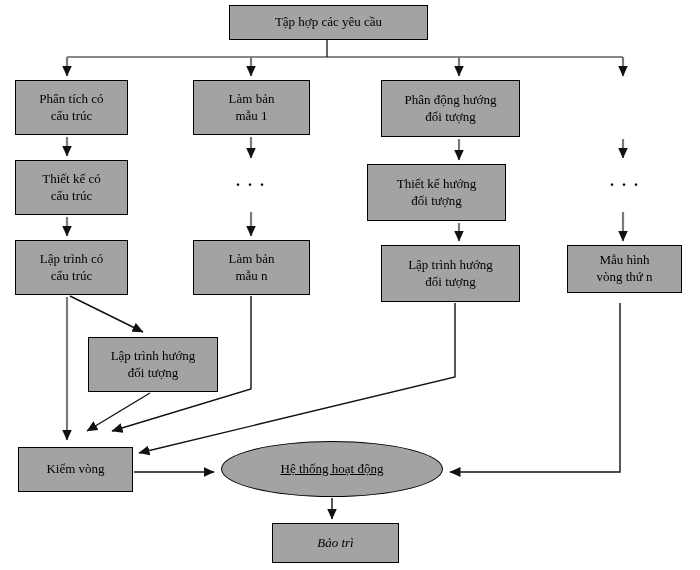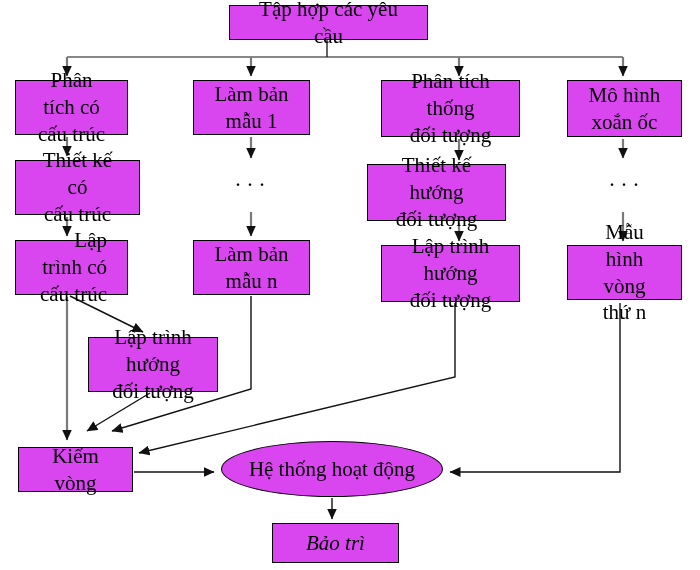--- a/index.html
+++ b/index.html
@@ -14,51 +14,51 @@
   }
   #wires {
     position: absolute;
     left: 0; top: 0;
     width: 700px; height: 570px;
   }
   .node {
     position: absolute;
     box-sizing: border-box;
     border: 1.4px solid #000;
-    background: #d946ef;
+    background: #a3a3a3;
     display: flex;
     align-items: center;
     justify-content: center;
     text-align: center;
     white-space: pre-line;
-    font-size: 21px;
+    font-size: 13px;
     line-height: 1.28;
     padding: 2px 20px;
   }
-  .ellipse { border-radius: 50%; border-width: 1.5px; }
+  .ellipse { border-radius: 50%; border-width: 1.5px; text-decoration: underline; }
   .dots {
     position: absolute;
     text-align: center;
     font-size: 16px;
     letter-spacing: 2px;
     font-weight: bold;
     background: transparent;
   }
   
   .n-root    { left: 229px; top: 5px;   width: 199px; height: 35px; }
   .n-c1b1    { left: 15px;  top: 80px;  width: 113px; height: 55px; }
-  .n-c1b2    { left: 15px;  top: 160px; width: 125px; height: 55px; }
-  .n-c1b3    { left: 15px;  top: 240px; width: 113px; height: 55px; text-align: right; }
+  .n-c1b2    { left: 15px;  top: 160px; width: 113px; height: 55px; }
+  .n-c1b3    { left: 15px;  top: 240px; width: 113px; height: 55px; }
   .n-c2b1    { left: 193px; top: 80px;  width: 117px; height: 55px; }
   .n-c2bn    { left: 193px; top: 240px; width: 117px; height: 55px; }
   .n-c3b1    { left: 381px; top: 80px;  width: 139px; height: 57px; }
   .n-c3b2    { left: 367px; top: 164px; width: 139px; height: 57px; }
   .n-c3b3    { left: 381px; top: 245px; width: 139px; height: 57px; }
   .n-c4b1    { left: 567px; top: 80px;  width: 115px; height: 57px; }
-  .n-c4bn    { left: 567px; top: 245px; width: 115px; height: 55px; }
+  .n-c4bn    { left: 567px; top: 245px; width: 115px; height: 48px; }
   .n-mid     { left: 88px;  top: 337px; width: 130px; height: 55px; }
   .n-test    { left: 18px;  top: 447px; width: 115px; height: 45px; }
   .n-sys     { left: 221px; top: 441px; width: 222px; height: 56px; }
   .n-maint   { left: 272px; top: 523px; width: 127px; height: 40px; font-style: italic; }
   .d-c2      { left: 221px; top: 172px; width: 60px; }
   .d-c4      { left: 595px; top: 172px; width: 60px; }
 </style>
 </head>
 <body>
 
@@ -111,29 +111,27 @@
 cấu trúc</div>
   <div class="node n-c1b3">Lập trình có
 cấu trúc</div>
 
   <div class="node n-c2b1">Làm bản
 mẫu 1</div>
   <div class="dots d-c2">. . .</div>
   <div class="node n-c2bn">Làm bản
 mẫu n</div>
 
-  <div class="node n-c3b1">Phân tích thống
+  <div class="node n-c3b1">Phân động hướng
 đối tượng</div>
   <div class="node n-c3b2">Thiết kế hướng
 đối tượng</div>
   <div class="node n-c3b3">Lập trình hướng
 đối tượng</div>
 
-  <div class="node n-c4b1">Mô hình
-xoắn ốc</div>
   <div class="dots d-c4">. . .</div>
   <div class="node n-c4bn">Mẫu hình
 vòng thứ n</div>
 
   <div class="node n-mid">Lập trình hướng
 đối tượng</div>
 
   <div class="node n-test">Kiểm vòng</div>
   <div class="node ellipse n-sys">Hệ thống hoạt động</div>
   <div class="node n-maint">Bảo trì</div>

